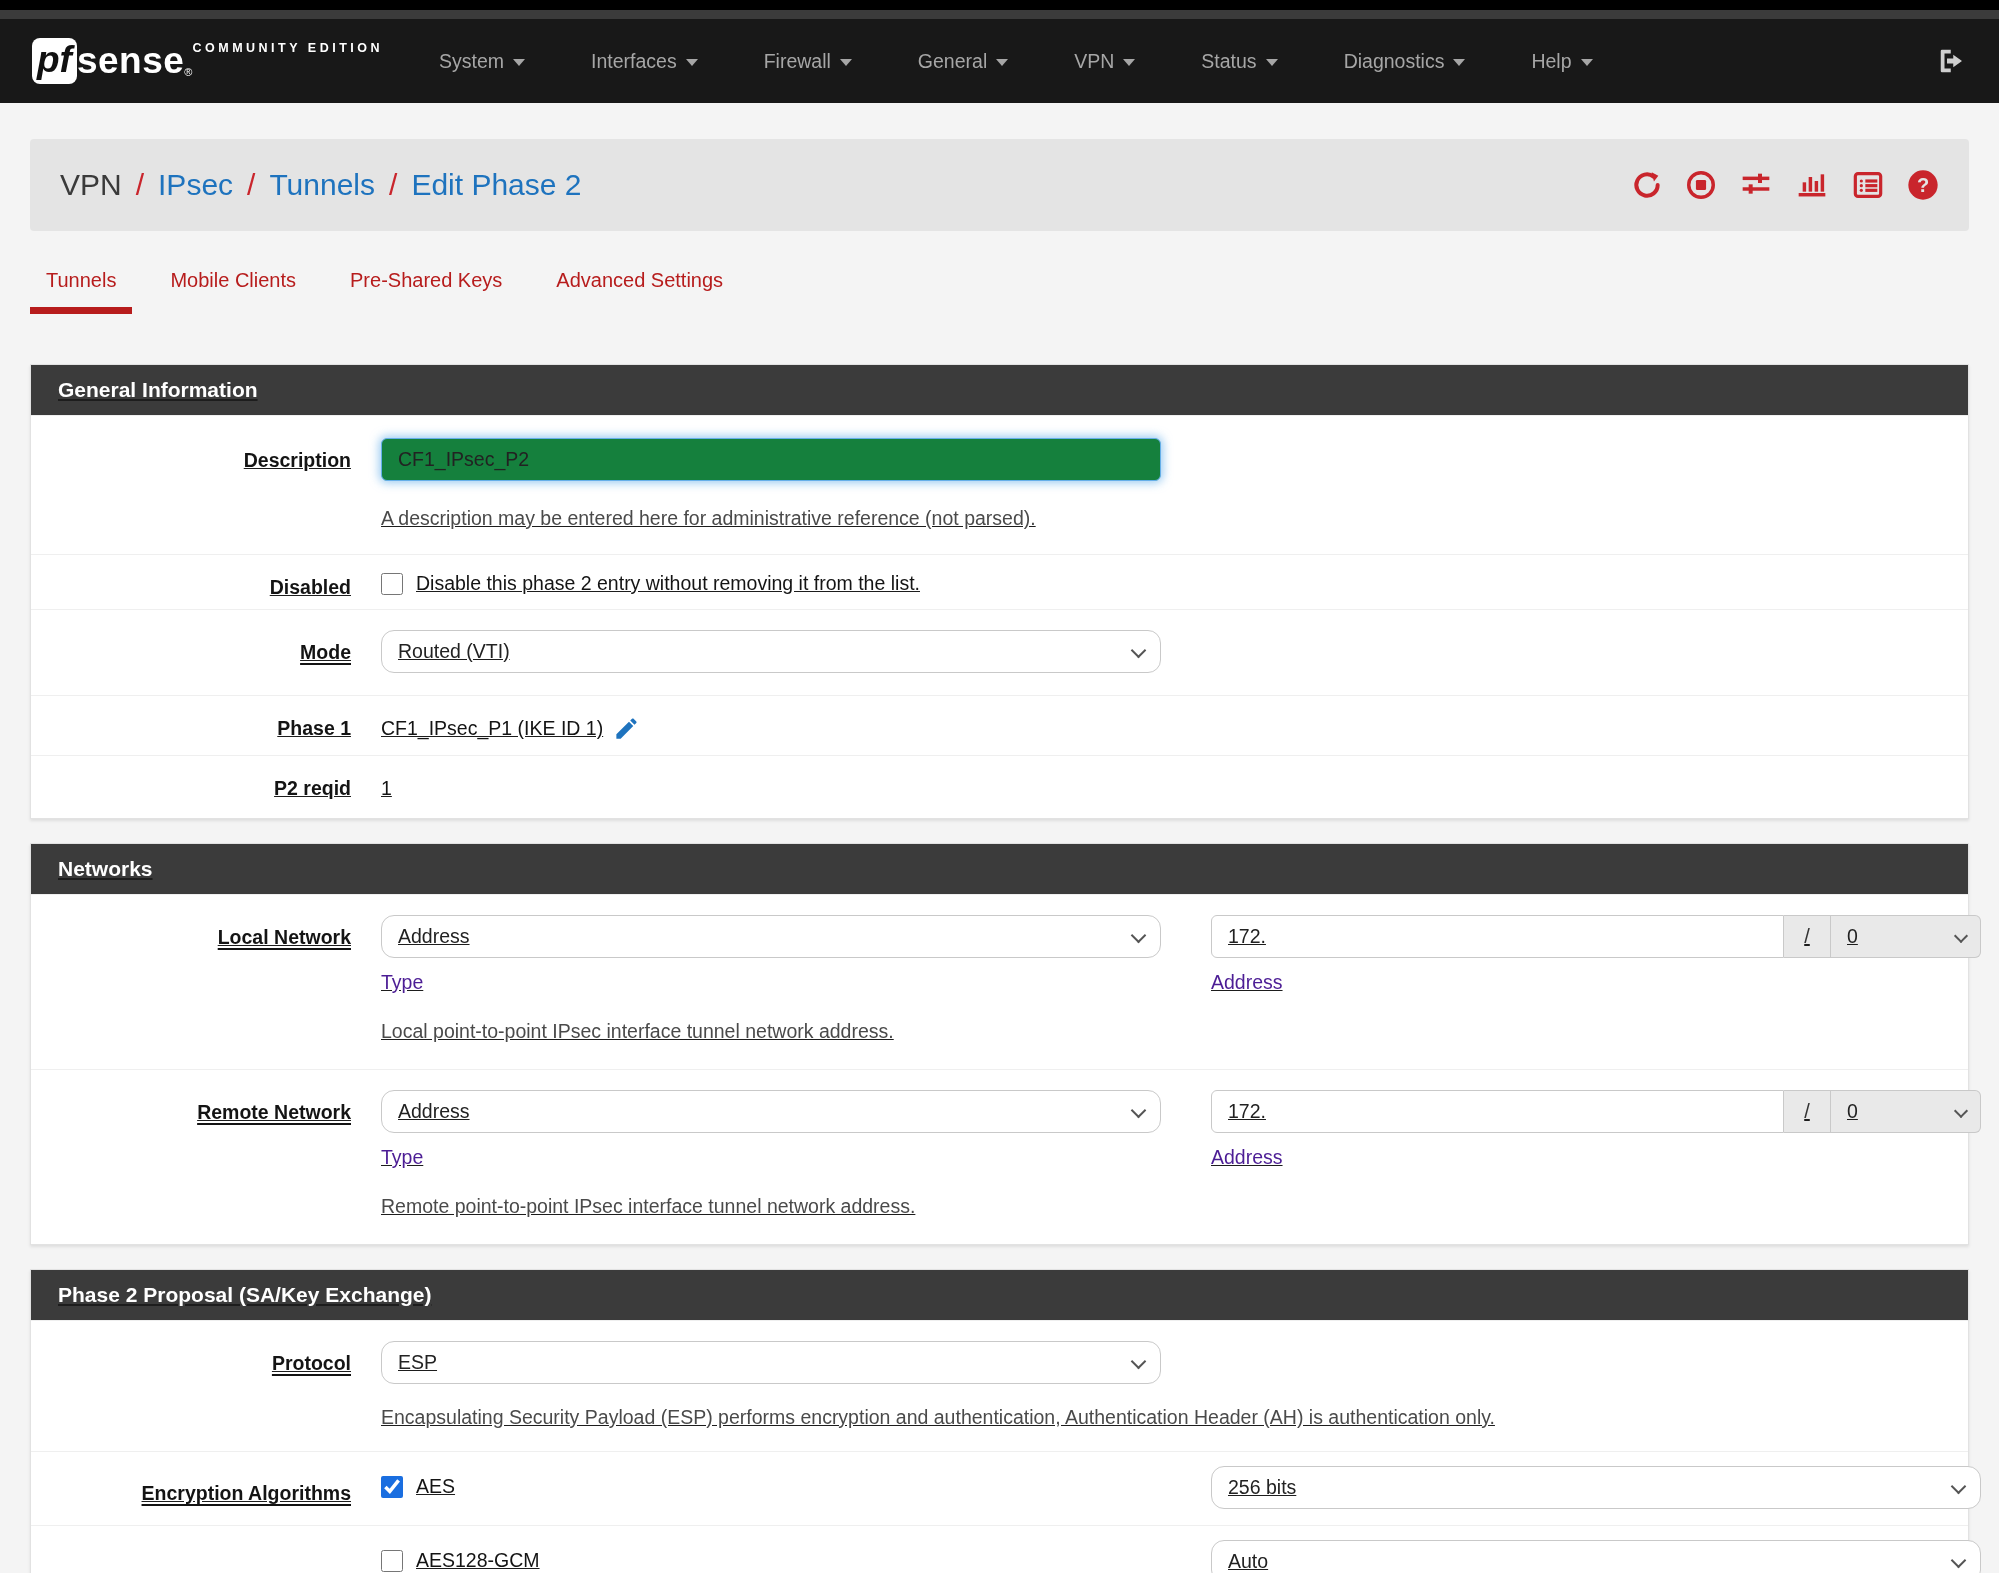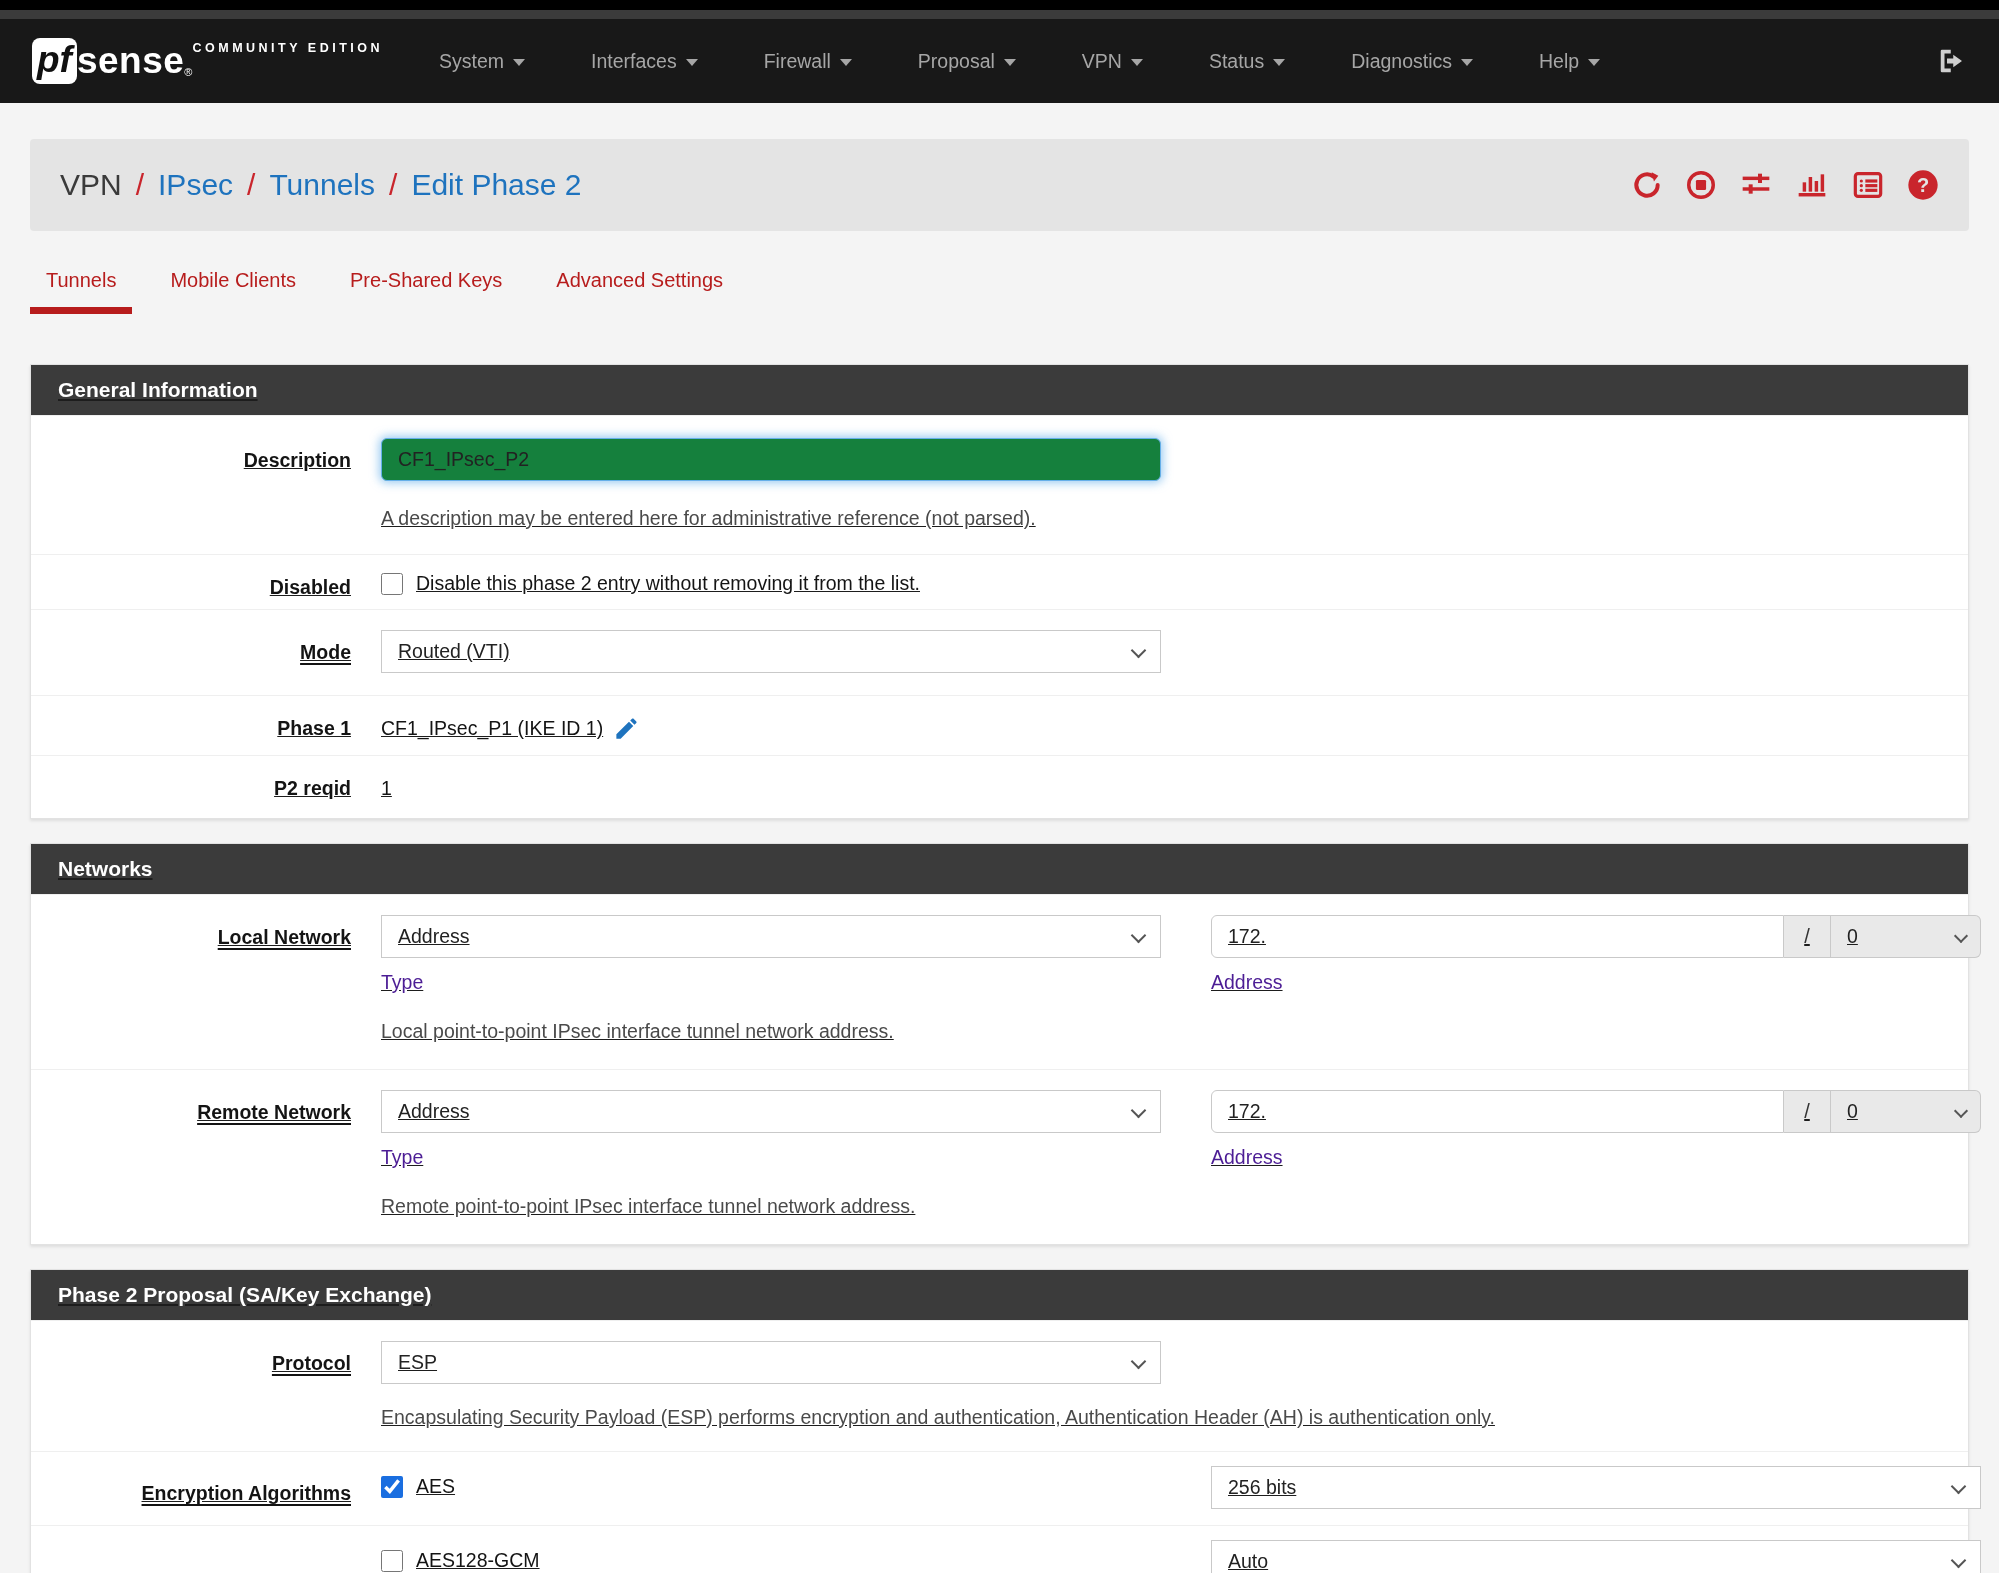--- a/index.html
+++ b/index.html
@@ -53,21 +53,21 @@
   .ctl-flex { display:flex; }
   .colA { width:780px; flex:0 0 780px; }
   .colB { width:770px; flex:0 0 770px; margin-left:50px; }
 
   .field { height:43px; width:100%; border:1px solid #c9c9c9; border-radius:6px;
            font-size:19.5px; color:#222; background:#15803d; padding:0 16px;
            font-family:"Liberation Sans", sans-serif; }
   input.field.focused { border-color:#66afe9; outline:none;
            box-shadow:0 0 10px 2px rgba(102,175,233,.65); }
   .select { position:relative; display:flex; align-items:center; height:43px;
-            border:1px solid #c9c9c9; border-radius:0; background:#fff;
+            border:1px solid #c9c9c9; border-radius:13px; background:#fff;
             font-size:19.5px; color:#222; padding:0 40px 0 16px; cursor:pointer; }
   .select .chev { position:absolute; right:16px; top:14px; width:11px; height:11px;
             border-right:2px solid #555; border-bottom:2px solid #555; transform:rotate(45deg); }
   .sub-label { font-size:19.5px; color:#4c1d95; margin-top:13px; }
   .help { font-size:19.5px; color:#4a4a4a; margin-top:26px; }
 
   .check-row { display:flex; align-items:center; gap:13px; font-size:19.5px; padding-top:9px; color:#141414; }
   input[type=checkbox] { width:22px; height:22px; accent-color:#1a6ee0; }
 
   
@@ -108,21 +108,21 @@
       </div>
     <div class="nav-item">
         <span>Interfaces</span>
         <span class="caret"></span>
       </div>
     <div class="nav-item">
         <span>Firewall</span>
         <span class="caret"></span>
       </div>
     <div class="nav-item">
-        <span>Proposal</span>
+        <span>General</span>
         <span class="caret"></span>
       </div>
     <div class="nav-item">
         <span>VPN</span>
         <span class="caret"></span>
       </div>
     <div class="nav-item">
         <span>Status</span>
         <span class="caret"></span>
       </div>

